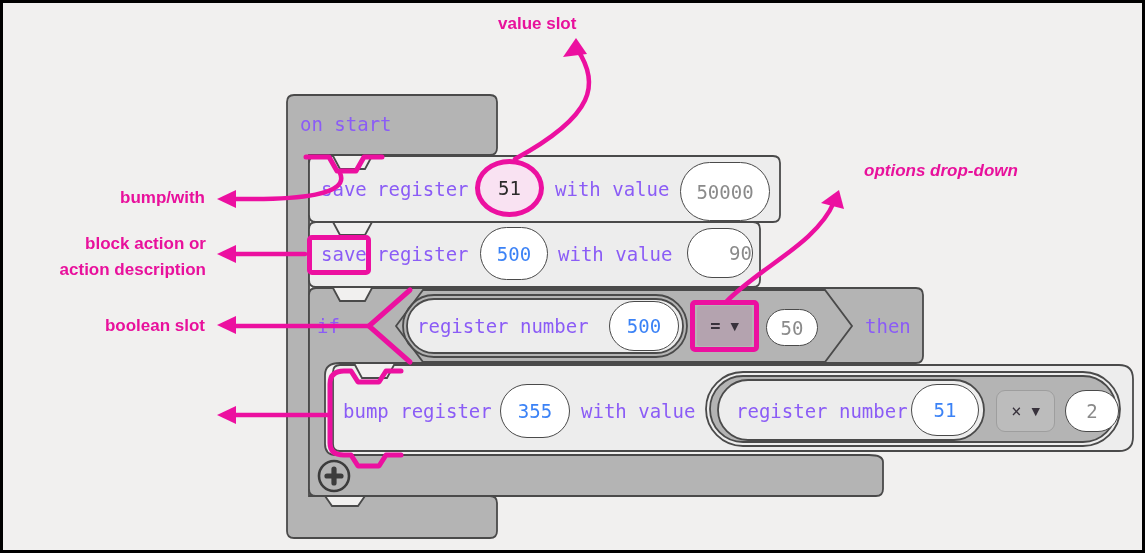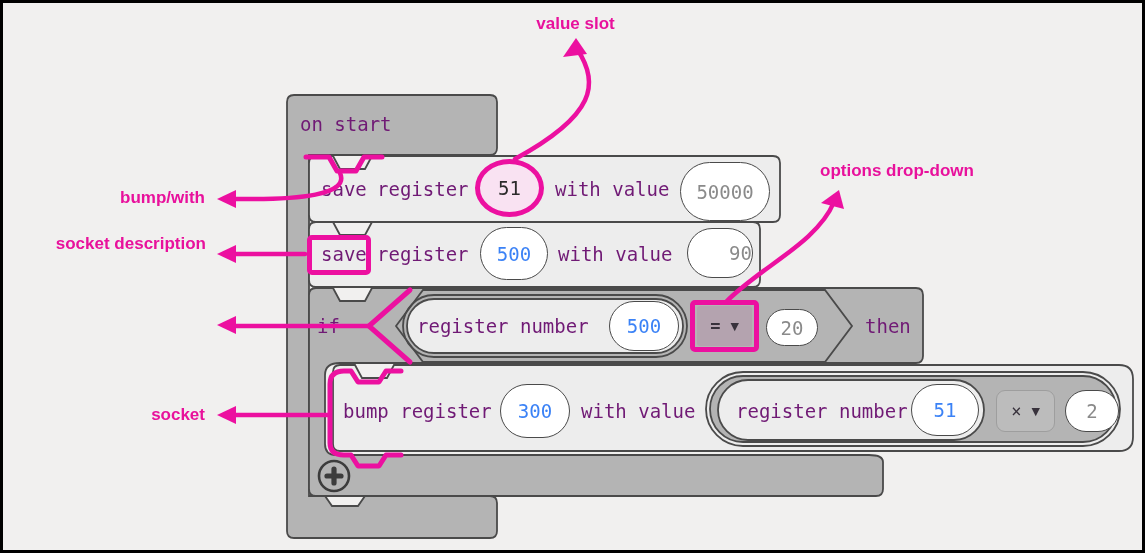--- a/index.html
+++ b/index.html
@@ -5,21 +5,21 @@
   html,body{margin:0;padding:0;background:#ffffff;}
   #canvas{
     position:relative;width:1145px;height:553px;box-sizing:border-box;
     background:#f1f0ef;border:3px solid #000;overflow:hidden;
     font-family:"DejaVu Sans Mono",monospace;
   }
   svg.layer{position:absolute;left:0;top:0;width:1139px;height:547px;}
   #annotations{pointer-events:none;}
   .btxt{
     position:absolute;font-family:"DejaVu Sans Mono",monospace;
-    font-size:19px;line-height:22px;color:#701a75;white-space:pre;
+    font-size:19px;line-height:22px;color:#8b5cf6;white-space:pre;
   }
   .oval{
     position:absolute;background:#fff;border:1.8px solid #4a4a4a;border-radius:999px;
     display:flex;align-items:center;justify-content:center;box-sizing:border-box;
     font-family:"DejaVu Sans Mono",monospace;font-size:19px;color:#8a8a8a;
   }
   .oval.dark{color:#3b82f6;}
   .lbl{
     position:absolute;font-family:"Liberation Sans",sans-serif;font-weight:700;
     font-size:17px;color:#E8119C;line-height:26px;
@@ -31,21 +31,21 @@
   }
   .dd .op{font-size:17px;font-weight:bold;}
   .dd .caret{font-size:11px;font-family:"DejaVu Sans",sans-serif;}
   .circled{
     position:absolute;left:472px;top:156px;width:69px;height:58px;box-sizing:border-box;
     border:5.5px solid #EC10A0;border-radius:50%;background:#F9E2F2;
     display:flex;align-items:center;justify-content:center;
     font-size:19px;color:#2b2b2b;
   }
   .tr{text-align:right;}
-  .tc{text-align:center;}
+  .tc{text-align:left;}
 </style>
 </head>
 <body>
 
 <div id="canvas">
 
   <svg class="layer" id="shapes" viewBox="0 0 1139 547">
 
     <path d="M 291,92 H 487 Q 494,92 494,99 V 145 Q 494,152 487,152 H 306 V 493 H 322 L 329,503 H 355 L 362,493 H 487 Q 494,493 494,500 V 528 Q 494,535 487,535 H 291 Q 284,535 284,528 V 99 Q 284,92 291,92 Z" fill="#B4B4B4" stroke="#4A4A4A" stroke-width="1.8"></path>
 
@@ -100,27 +100,27 @@
   <span class="btxt" style="left:414px;top:312px;">register number</span>
   <div class="oval dark" style="left:606px;top:298px;width:70px;height:50px;">
     <span>500</span>
   </div>
   <div class="dd" style="left:694px;top:303px;width:55px;height:40px;background:#B4A3AF;border-radius:3px;">
     <span class="op">=</span>
     <span class="caret">▼</span>
   </div>
   <div class="pinkbox" style="left:687px;top:297px;width:69px;height:52px;"></div>
   <div class="oval" style="left:763px;top:306px;width:52px;height:37px;">
-    <span>20</span>
+    <span>50</span>
   </div>
   <span class="btxt" style="left:862px;top:312px;text-align:right;">then</span>
 
   <span class="btxt" style="left:340px;top:397px;">bump register</span>
   <div class="oval dark" style="left:497px;top:381px;width:70px;height:54px;">
-    <span>300</span>
+    <span>355</span>
   </div>
   <span class="btxt" style="left:578px;top:397px;">with value</span>
   <span class="btxt" style="left:733px;top:397px;">register number</span>
   <div class="oval dark" style="left:908px;top:381px;width:68px;height:52px;">
     <span>51</span>
   </div>
   <div class="dd" style="left:993px;top:387px;width:59px;height:42px;background:#BCBCBC;border:1.6px solid #9E9E9E;border-radius:9px;">
     <span class="op" style="font-weight:normal;">×</span>
     <span class="caret">▼</span>
   </div>
@@ -150,20 +150,21 @@
       <polygon points="573,35 560,54 584,51"></polygon>
       <polygon points="214,196 233,187 233,205"></polygon>
       <polygon points="214,251 233,242 233,260"></polygon>
       <polygon points="214,322 233,313 233,331"></polygon>
       <polygon points="836,187 818,200 841,206"></polygon>
       <polygon points="214,412 233,403 233,421"></polygon>
     </g>
   </svg>
 
   <div class="lbl tc" style="left:495px;top:8px;width:155px;">value slot</div>
-  <div class="lbl" style="left:817px;top:155px;width:210px;">options drop-down</div>
+  <div class="lbl" style="left:861px;top:155px;width:210px;font-style:italic;">options drop-down</div>
   <div class="lbl tr" style="left:38px;top:182px;width:164px;">bump/with</div>
   <div class="lbl tr" style="left:0px;top:228px;width:203px;">
-    <span style="display:block;">socket description</span>
+    <span style="display:block;">block action or</span>
+    <span style="display:block;">action description</span>
   </div>
-  <div class="lbl tr" style="left:38px;top:399px;width:164px;">socket</div>
+  <div class="lbl tr" style="left:38px;top:310px;width:164px;">boolean slot</div>
 
 </div>
 
 </body></html>

